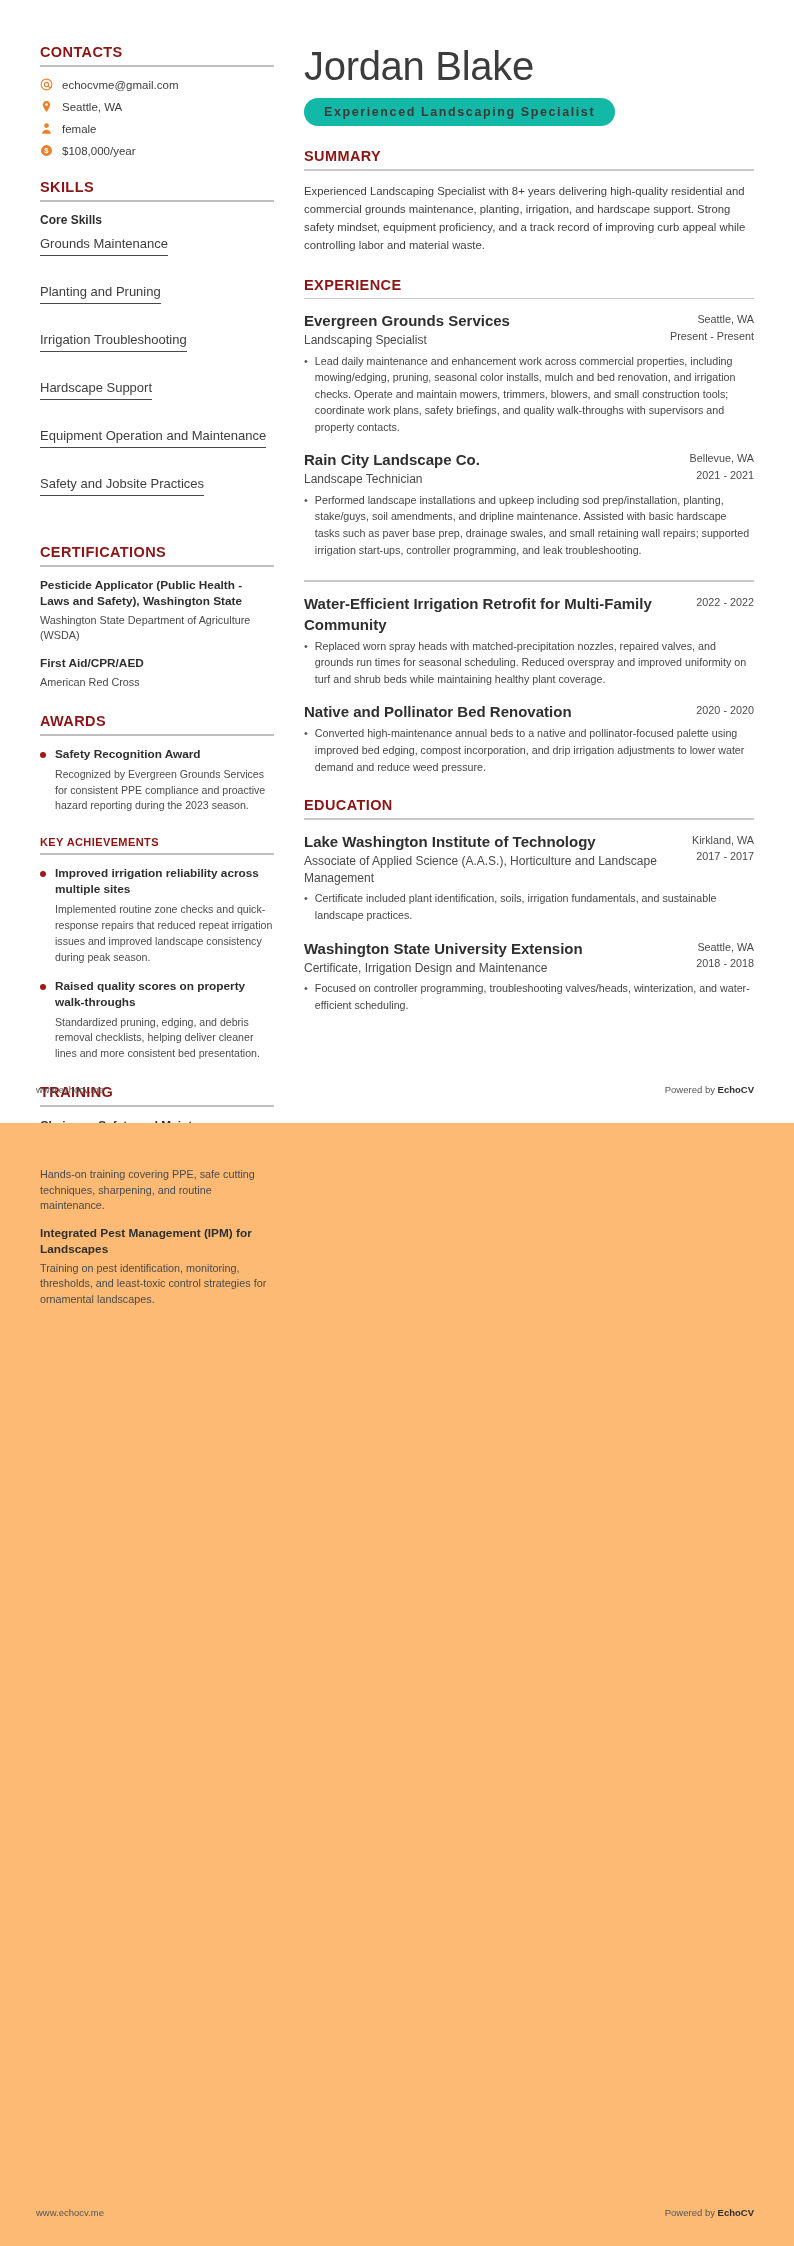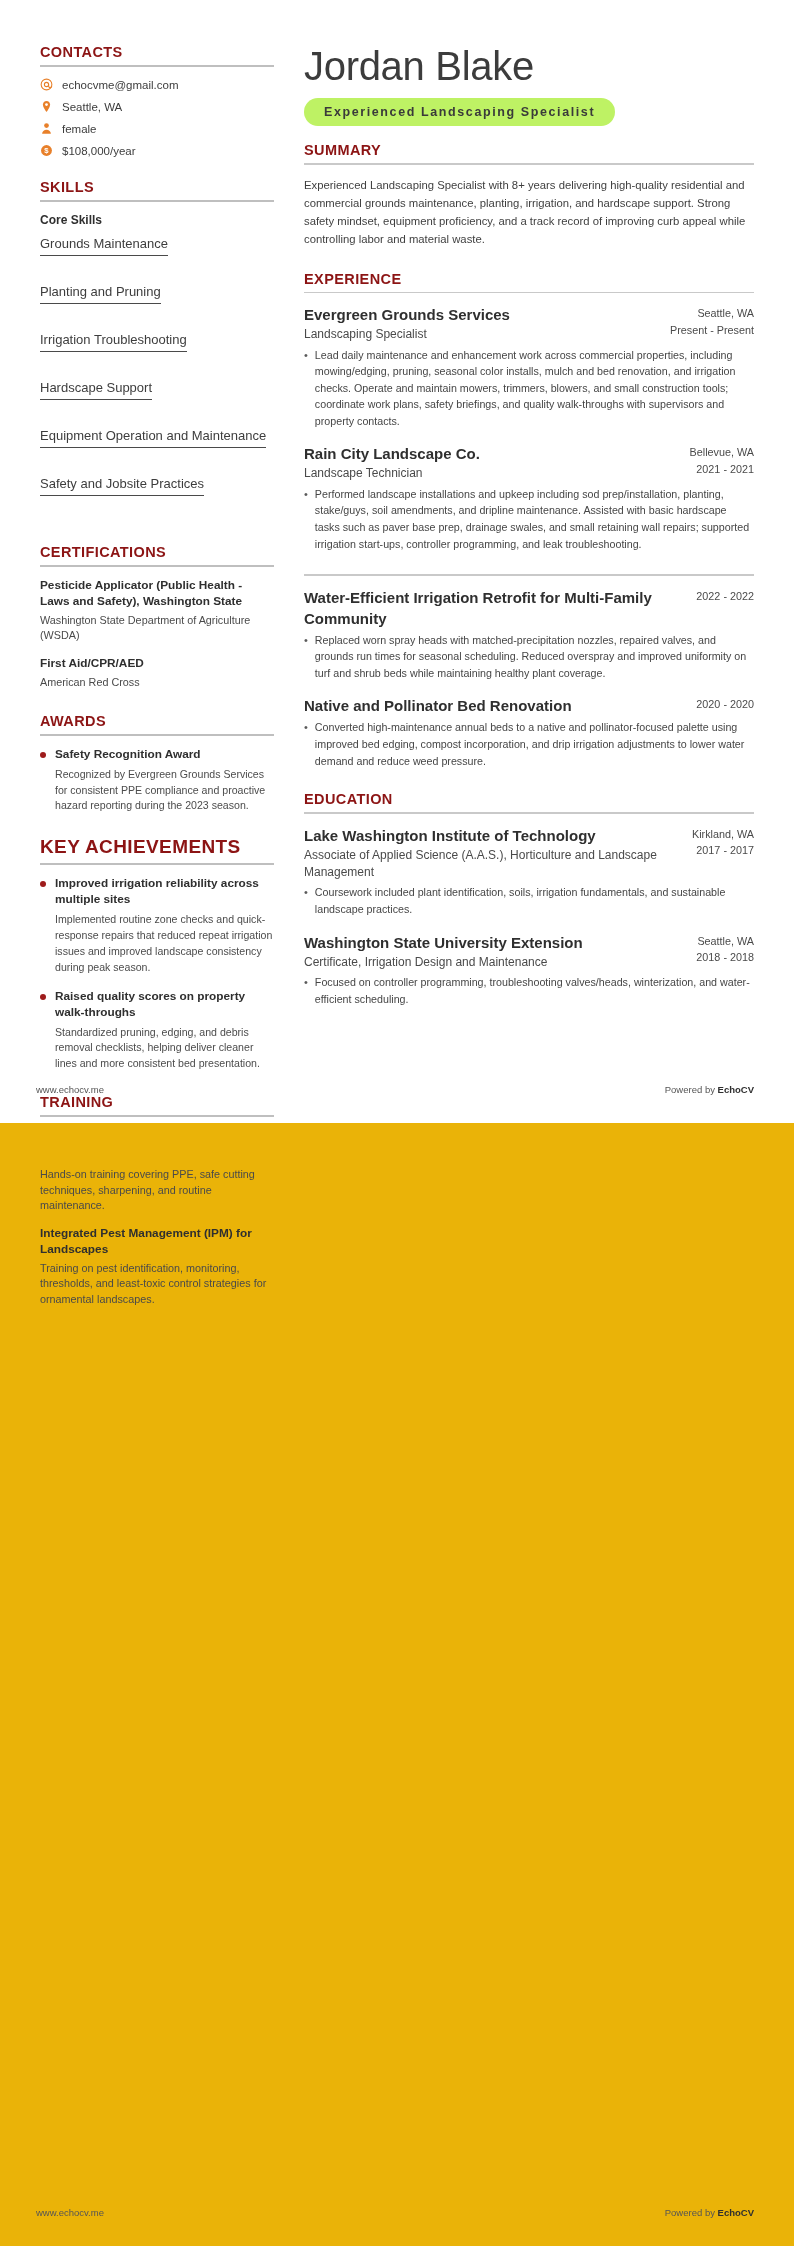--- a/index.html
+++ b/index.html
@@ -21,38 +21,38 @@
     position: relative;
     width: 794px;
     height: 1123px;
     background: #fff;
     padding: 44px 40px 0 40px;
   }
   .sheet2 {
     position: relative;
     width: 794px;
     height: 1123px;
-    background: #eab308;
+    background: #fdba74;
     padding: 44px 32px 0 40px;
   }
 
   .columns { display: flex; align-items: flex-start; }
   .col-left  { width: 252px; flex: 0 0 252px; padding-right: 18px; }
   .col-right { flex: 1 1 auto; padding-left: 12px; }
 
   
   .sec-title {
     color: #8c1414;
     font-weight: bold;
     letter-spacing: .4px;
     font-size: 14.5px;
     text-transform: uppercase;
     margin-bottom: 5px;
   }
-  .sec-title.sm { font-size: 19px; margin-top: 8px; }
+  .sec-title.sm { font-size: 11px; margin-top: 8px; }
   .rule {
     height: 2px;
     background: #bfbfbf;
     margin-bottom: 11px;
   }
   .rule.thin { height: 1.5px; background: #c9c9c9; }
   .block { margin-bottom: 22px; }
 
   
   .contact-row {
@@ -134,28 +134,28 @@
   .name {
     font-size: 40px;
     font-weight: normal;
     color: #3c3c3c;
     letter-spacing: -0.3px;
     line-height: 1.1;
     margin-bottom: 10px;
   }
   .role-pill {
     display: inline-block;
-    background: #bef264;
+    background: #14b8a6;
     color: #3a3a3a;
     font-size: 12.5px;
     letter-spacing: 1.6px;
     font-weight: 600;
     padding: 7px 20px;
     border-radius: 20px;
-    margin-bottom: 16px;
+    margin-bottom: 22px;
   }
   .summary-text {
     font-size: 11.3px;
     line-height: 1.62;
     color: #3f3f3f;
   }
 
   
   .entry { margin-bottom: 14px; }
   .entry-head {
@@ -446,21 +446,21 @@
                 <div class="position">Associate of Applied Science (A.A.S.), Horticulture and Landscape Management</div>
               </div>
               <div class="entry-right">
                 <div>Kirkland, WA</div>
                 <div>2017 - 2017</div>
               </div>
             </div>
             <div class="e-bullets">
               <div class="e-bullet">
                 <span class="sq">•</span>
-                <span>Coursework included plant identification, soils, irrigation fundamentals, and sustainable landscape practices.</span>
+                <span>Certificate included plant identification, soils, irrigation fundamentals, and sustainable landscape practices.</span>
               </div>
             </div>
           </div>
 
           <div class="entry">
             <div class="entry-head">
               <div class="entry-left">
                 <div class="org">Washington State University Extension</div>
                 <div class="position">Certificate, Irrigation Design and Maintenance</div>
               </div>

